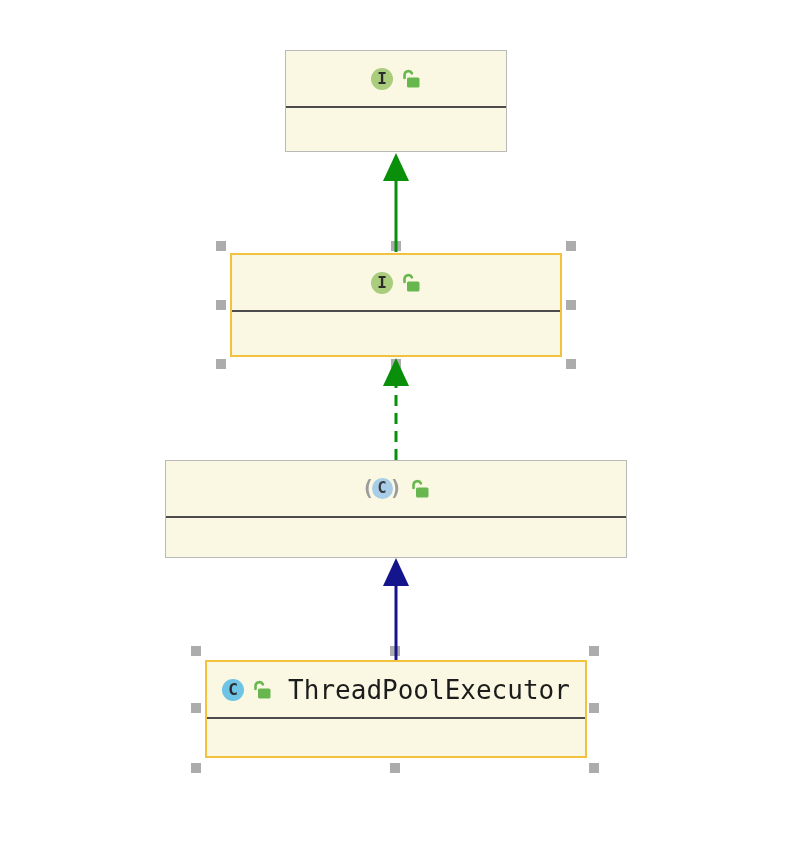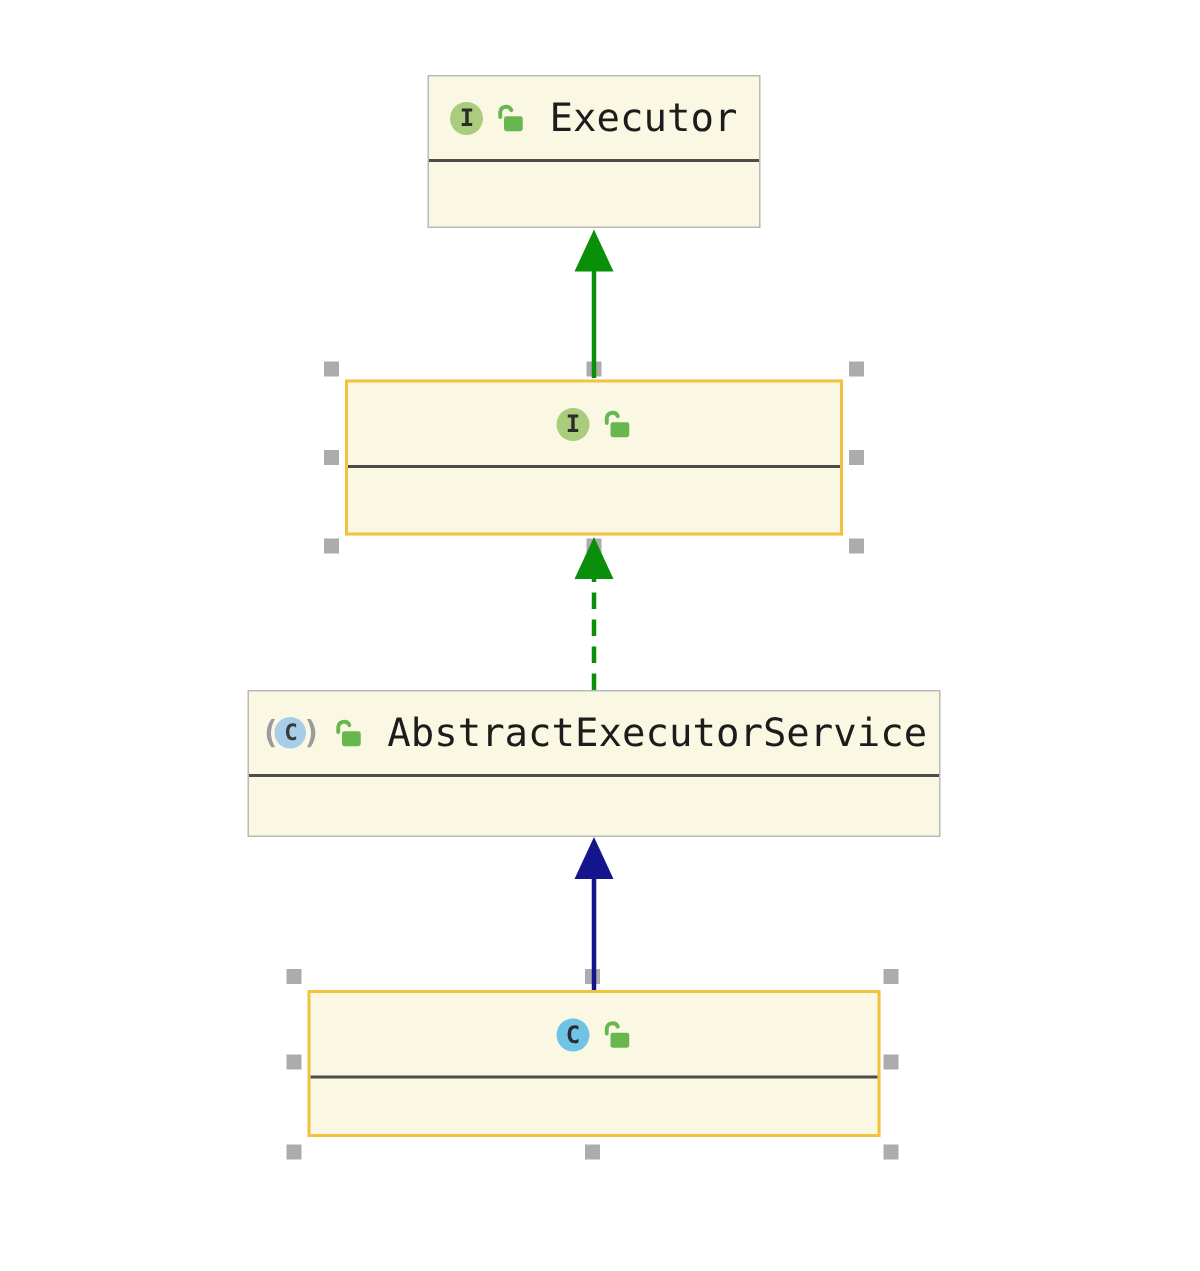--- a/index.html
+++ b/index.html
@@ -109,21 +109,20 @@
   <div class="node-title">
     <span class="icon-circle icon-interface">
       <span class="icon-letter">I</span>
     </span>
     <span class="lock-icon">
       <svg width="20" height="20" viewBox="0 0 20 20">
         <path class="lock-shackle" d="M3.5 9 V5.8 a3.9 3.9 0 0 1 7.4 -1.4" fill="none" stroke-width="2.6" stroke-linecap="round"></path>
         <rect class="lock-body" x="6" y="8.5" width="12.5" height="10" rx="1.6"></rect>
       </svg>
     </span>
-    <span class="node-name">Executor</span>
   </div>
   <div class="node-body"></div>
 </div>
 
 <div class="node selected" style="left:230px;top:253px;width:332px;height:104px">
   <div class="node-title">
     <span class="icon-circle icon-interface">
       <span class="icon-letter">I</span>
     </span>
     <span class="lock-icon">
@@ -144,36 +143,36 @@
         <span class="icon-letter">C</span>
       </span>
       <span class="paren close">)</span>
     </span>
     <span class="lock-icon">
       <svg width="20" height="20" viewBox="0 0 20 20">
         <path class="lock-shackle" d="M3.5 9 V5.8 a3.9 3.9 0 0 1 7.4 -1.4" fill="none" stroke-width="2.6" stroke-linecap="round"></path>
         <rect class="lock-body" x="6" y="8.5" width="12.5" height="10" rx="1.6"></rect>
       </svg>
     </span>
-    <span class="node-name">AbstractExecutorService</span>
   </div>
   <div class="node-body"></div>
 </div>
 
 <div class="node selected" style="left:205px;top:660px;width:382px;height:98px">
   <div class="node-title">
     <span class="icon-circle icon-class">
       <span class="icon-letter">C</span>
     </span>
     <span class="lock-icon">
       <svg width="20" height="20" viewBox="0 0 20 20">
         <path class="lock-shackle" d="M3.5 9 V5.8 a3.9 3.9 0 0 1 7.4 -1.4" fill="none" stroke-width="2.6" stroke-linecap="round"></path>
         <rect class="lock-body" x="6" y="8.5" width="12.5" height="10" rx="1.6"></rect>
       </svg>
     </span>
+    <span class="node-name">ThreadPoolExecutor</span>
   </div>
   <div class="node-body"></div>
 </div>
 
 <svg id="edges" width="800" height="847" viewBox="0 0 800 847">
   <g>
     <line class="stroke-green" x1="396" y1="252" x2="396" y2="180"></line>
     <polygon class="fill-green" points="396,153 383,181 409,181"></polygon>
   </g>
   <g>

